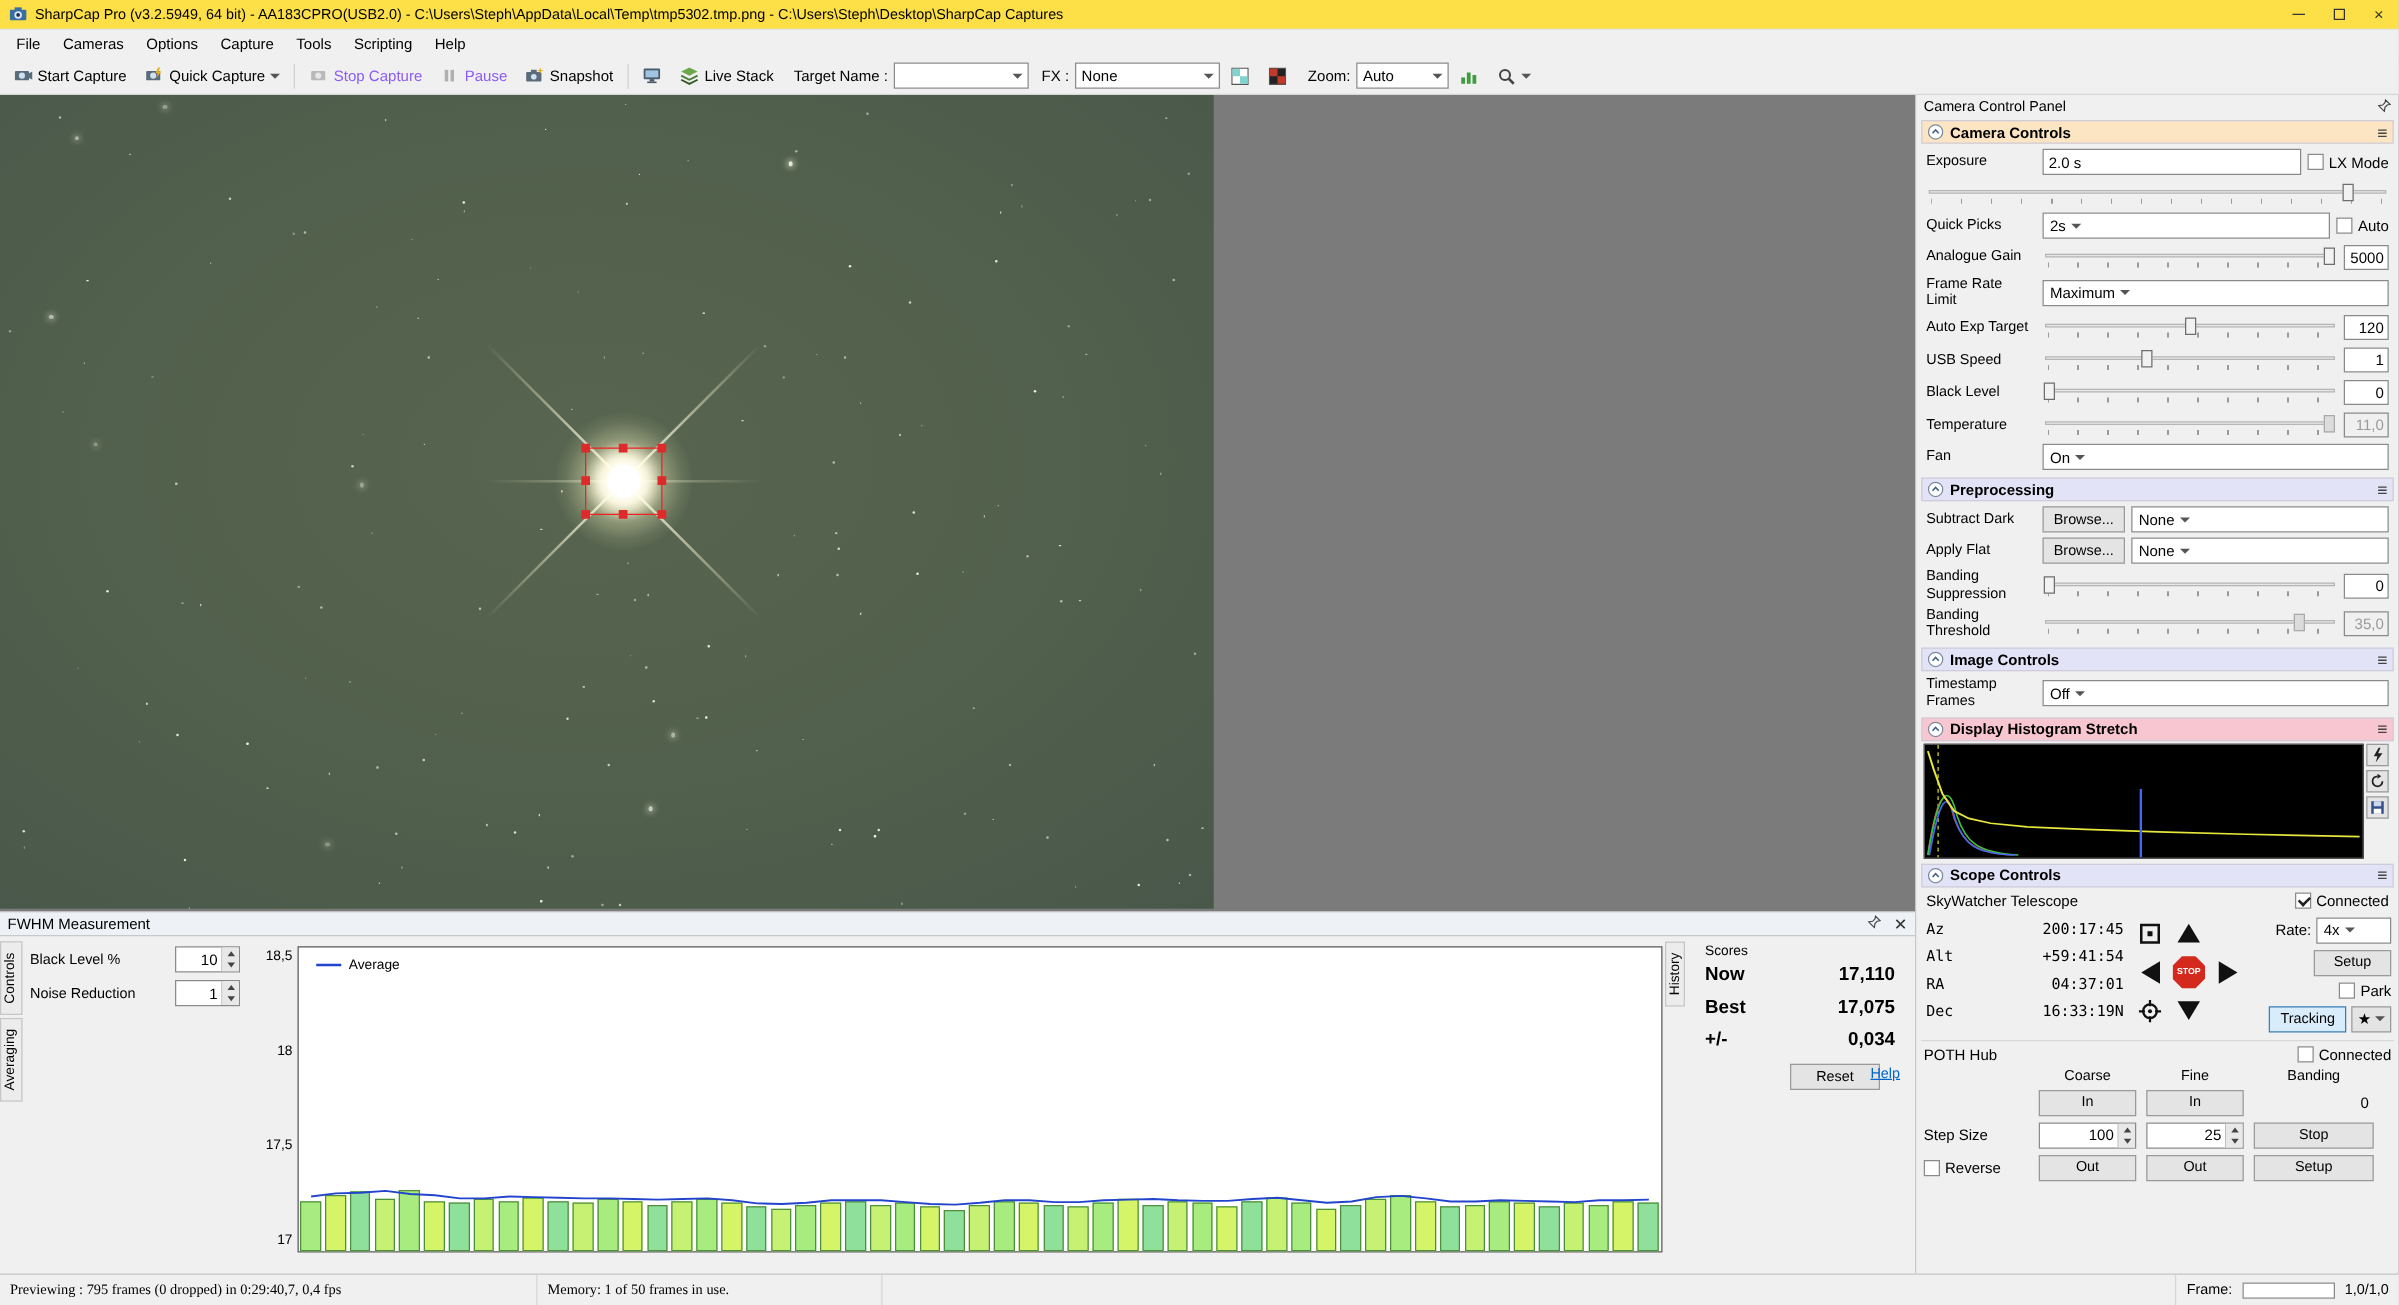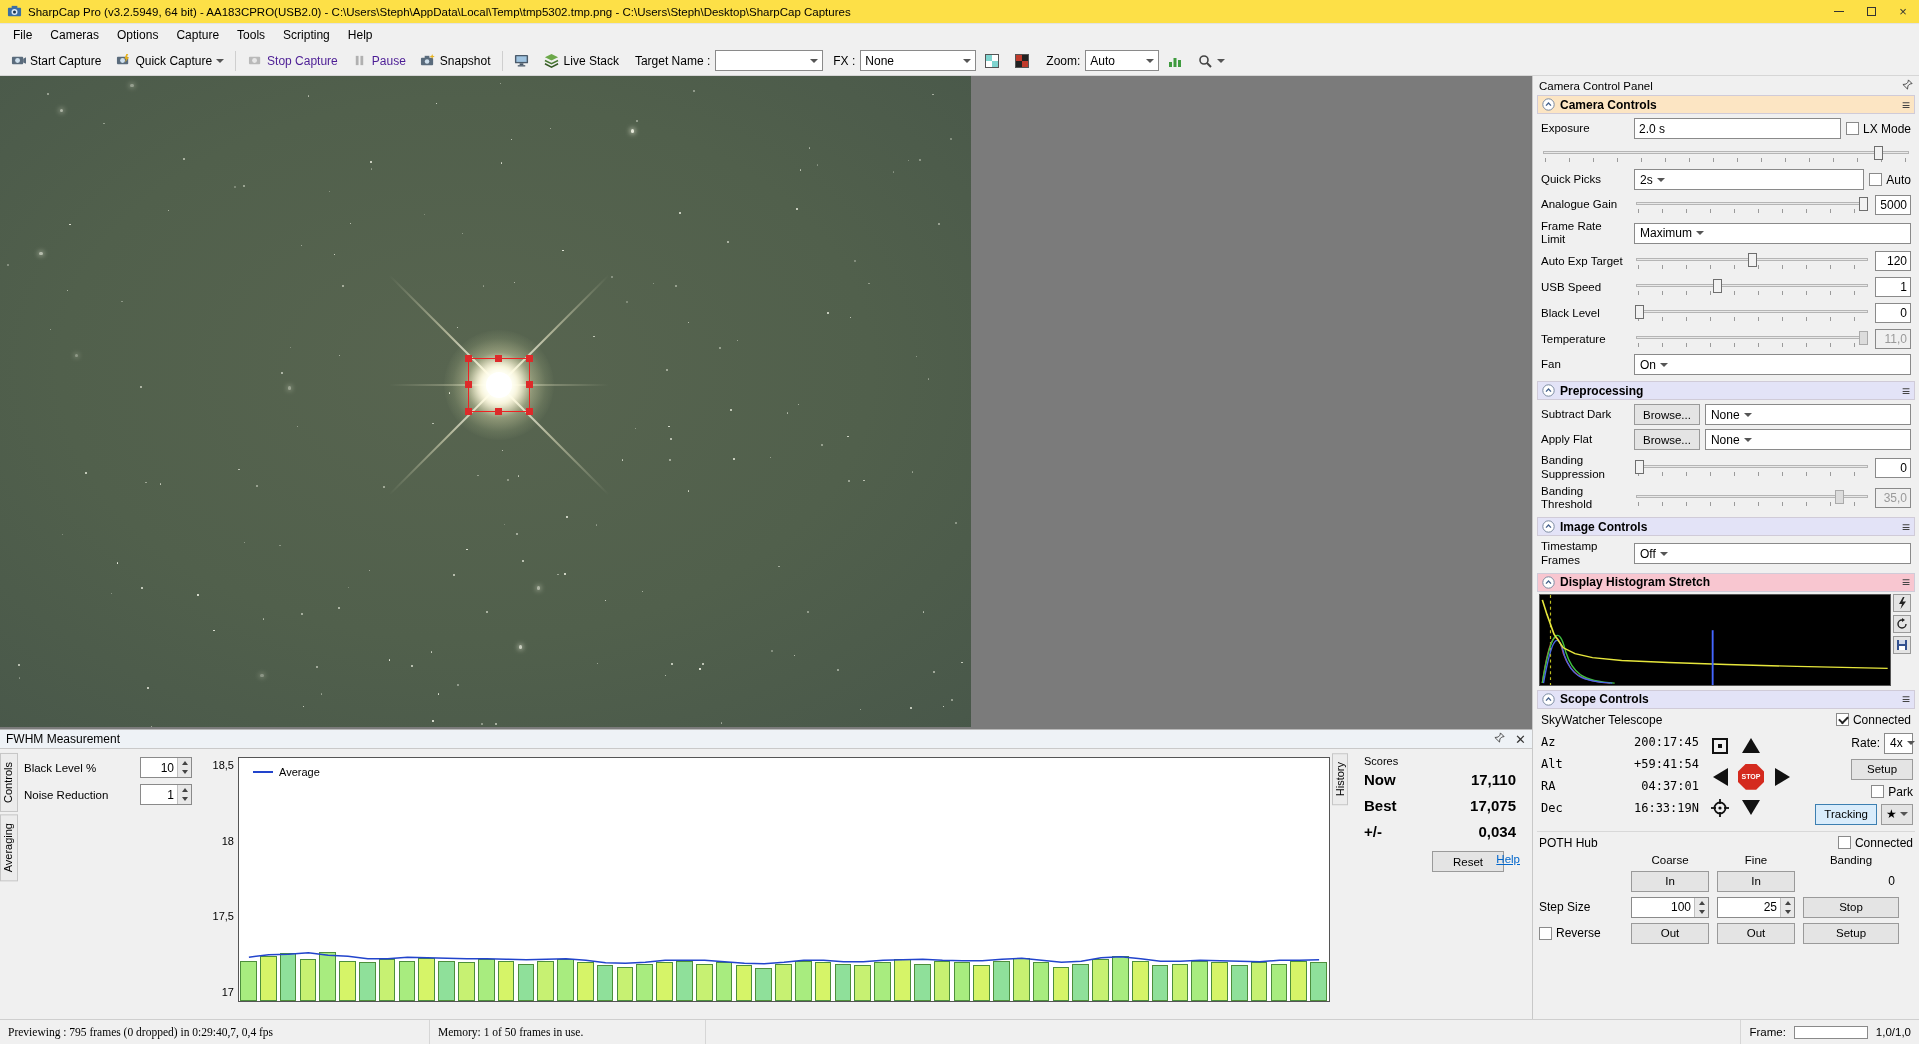--- a/index.html
+++ b/index.html
@@ -15,21 +15,21 @@
   .glyph-min { width:10px; height:1px; background:#333; display:inline-block; }
   .glyph-max { width:9px; height:9px; border:1px solid #333; display:inline-block; }
 
   
   .menubar { height:22px; display:flex; align-items:center; background:#f0f0f0; padding-left:4px; }
   .menu-item { padding:2px 9px; }
 
   
   .toolbar { height:30px; display:flex; align-items:center; background:#f0f0f0; border-bottom:1px solid #d6d6d6; padding:0 4px; gap:2px; }
   .tbtn { display:flex; align-items:center; gap:4px; padding:3px 5px; border:1px solid transparent; border-radius:2px; white-space:nowrap; }
-  .tbtn.disabled { color:#4c1d95;justify-content:center; }
+  .tbtn.disabled { color:#8b5cf6;justify-content:center; }
   .tsep { width:1px; height:20px; background:#cfcfcf; margin:0 3px; flex:none; }
   .caret { width:0; height:0; border-left:4px solid transparent; border-right:4px solid transparent; border-top:4px solid #555; flex:none; }
   .combo { height:21px; background:#fff; border:1px solid #8a8a8a; display:flex; align-items:center; padding:0 4px; gap:4px; }
   .tool-label { margin:0 3px 0 8px; white-space:nowrap; }
   .icon16 { width:16px; height:16px; flex:none; display:flex; align-items:center; justify-content:center; }
 
   
   .workspace { position:absolute; top:76px; left:0; right:0; bottom:25px; background:#7b7b7b; }
   .image-area { position:absolute; left:0; top:0; width:971px; height:651px;
      background: radial-gradient(ellipse 900px 600px at 48% 45%, #586550 0%, #51604c 45%, #49584a 80%, #42503f 100%); overflow:hidden; }
@@ -59,21 +59,21 @@
   .sec-header { display:flex; align-items:center; gap:5px; height:19px; padding:0 4px; border:1px solid #d0cbd8; font-weight:bold; font-size:12px; }
   .sec-header .burger { margin-left:auto; font-size:14px; color:#444; line-height:1; }
   .hdr-camera   { background:#fce5c3; }
   .hdr-lavender { background:#e3e3f7; }
   .hdr-pink     { background:#f8c6d0; }
   .sec-body { padding:2px 2px; }
   .row { display:flex; align-items:center; gap:5px; padding:2px 2px; min-height:25px; }
   .lbl { width:88px; font-size:11.5px; line-height:1.15; flex:none; }
   .tb { height:21px; background:#fff; border:1px solid #8a8a8a; display:flex; align-items:center; padding:0 4px; }
   .dd { height:21px; background:#fff; border:1px solid #8a8a8a; display:flex; align-items:center; padding:0 5px; gap:4px; flex:1; }
-  .dd.w44 { flex:none; width:29px; }
+  .dd.w44 { flex:none; width:60px; }
   .vb { width:36px; height:20px; background:#fff; border:1px solid #8a8a8a; display:flex; align-items:center; justify-content:flex-end; padding:0 3px; flex:none; }
   .vb.dis { background:#f0f0f0; color:#9a9a9a; }
   .cbrow { display:flex; align-items:center; gap:4px; flex:none; }
   .cb { width:13px; height:13px; background:#fff; border:1px solid #8a8a8a; position:relative; flex:none; display:inline-block; }
   .cb.checked::after { content:""; position:absolute; left:2px; top:2px; width:7px; height:4px; border-left:2px solid #222; border-bottom:2px solid #222; transform:rotate(-45deg); }
   .slider { position:relative; height:22px; flex:1; }
   .slider .track { position:absolute; left:2px; right:2px; top:8px; height:3px; background:#e8e8e8; border:1px solid #b5b5b5; }
   .slider .ticks { position:absolute; left:4px; right:4px; top:15px; height:4px;
       background:repeating-linear-gradient(to right, #9a9a9a 0 1px, transparent 1px 24px); }
   .slider .thumb { position:absolute; top:3px; width:9px; height:14px; background:#f2f2f2; border:1px solid #6e6e6e; margin-left:-4px; }

